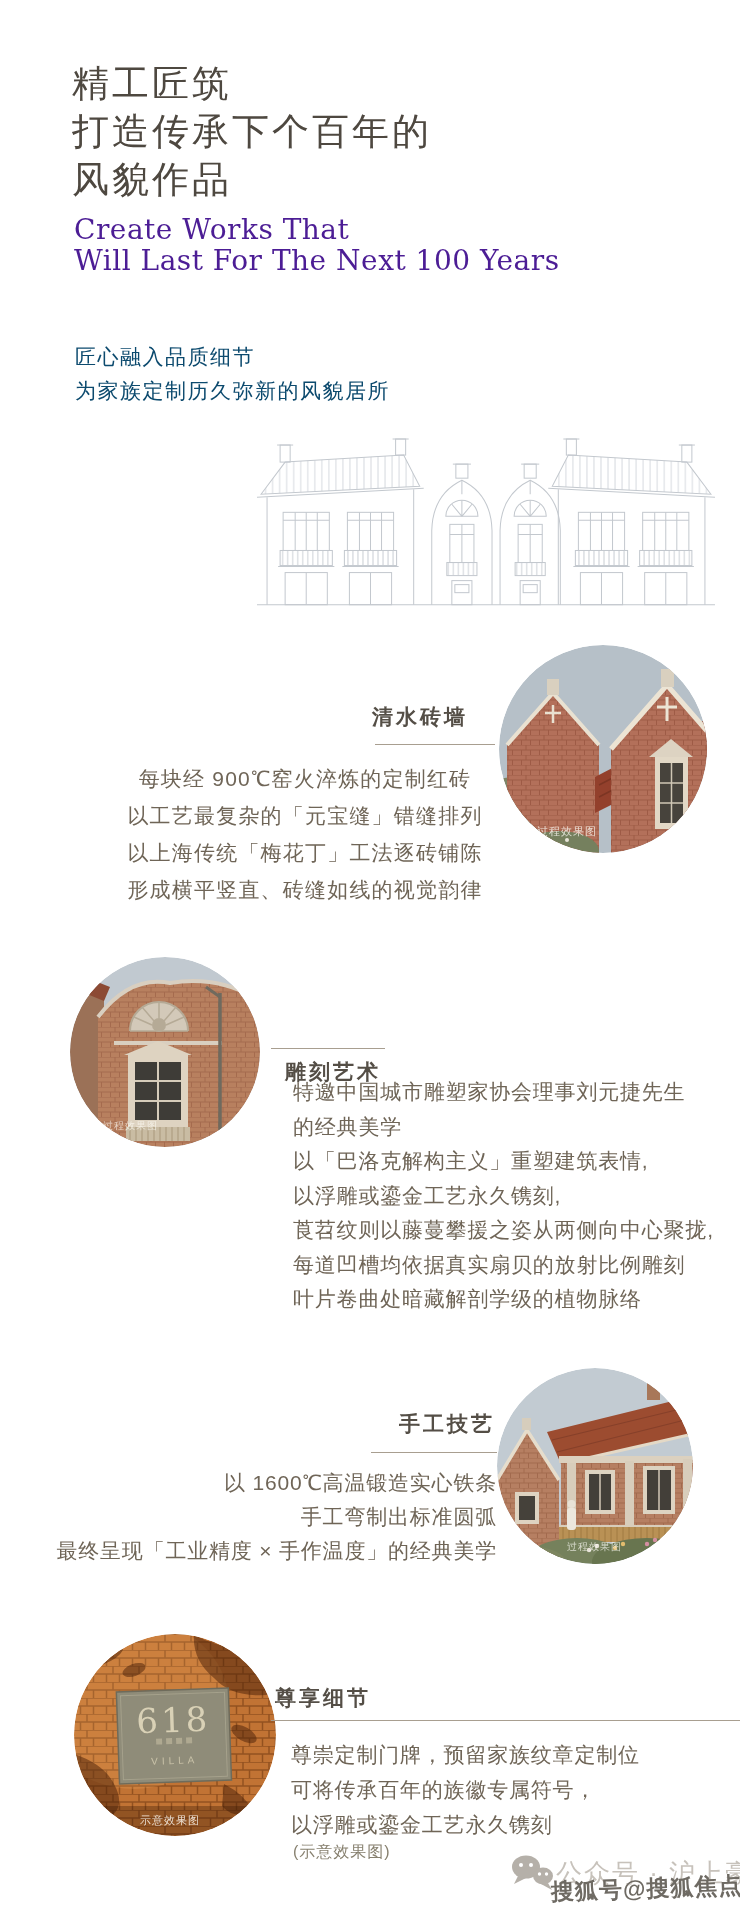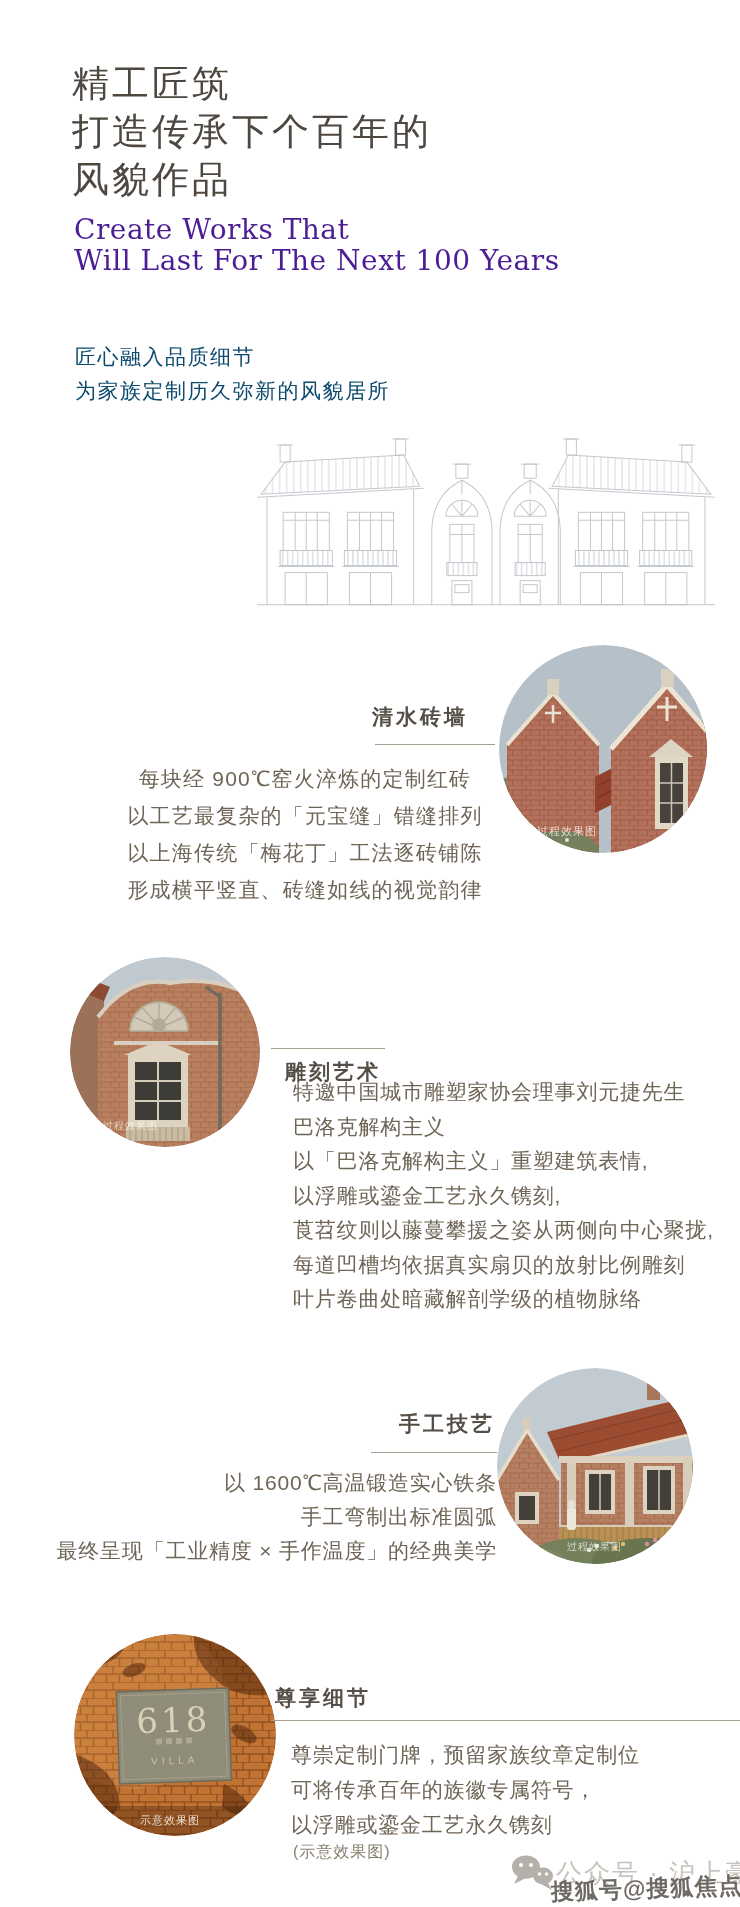--- a/index.html
+++ b/index.html
@@ -180,21 +180,21 @@
         <path d="M150 36 V190" stroke="#6f6a5e" stroke-width="3.5" fill="none"></path>
         <path d="M136 30 L150 40" stroke="#6f6a5e" stroke-width="3" fill="none"></path>
         <text x="33" y="172" font-size="10" letter-spacing="1" fill="rgba(255,253,248,0.65)">过程效果图</text>
       </g>
     </svg>
   </div>
   <div class="abs sec-heading serif" style="left:285px;top:1010px;margin-top:48px;">雕刻艺术</div>
   <div class="abs underline" style="left:271px;top:1048px;width:114px;"></div>
   <div class="abs para p2">
     <div>特邀中国城市雕塑家协会理事刘元捷先生</div>
-    <div>巴洛克解构主义</div>
+    <div>的经典美学</div>
     <div>以「巴洛克解构主义」重塑建筑表情,</div>
     <div>以浮雕或鎏金工艺永久镌刻,</div>
     <div>莨苕纹则以藤蔓攀援之姿从两侧向中心聚拢,</div>
     <div>每道凹槽均依据真实扇贝的放射比例雕刻</div>
     <div>叶片卷曲处暗藏解剖学级的植物脉络</div>
   </div>
 
   <div class="abs sec-heading serif" style="right:245px;top:1410px;">手工技艺</div>
   <div class="abs underline" style="left:371px;top:1452px;width:126px;"></div>
   <div class="abs para p3">

